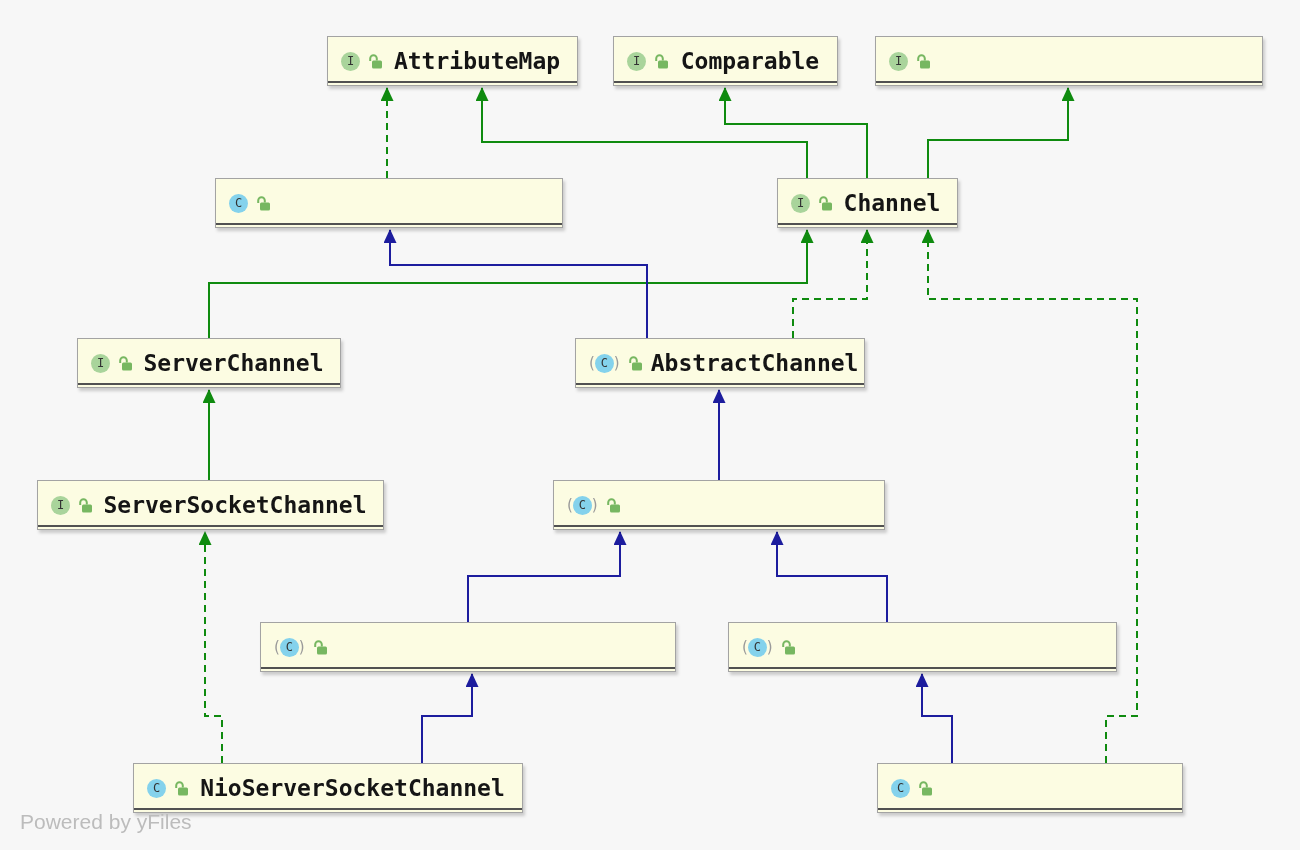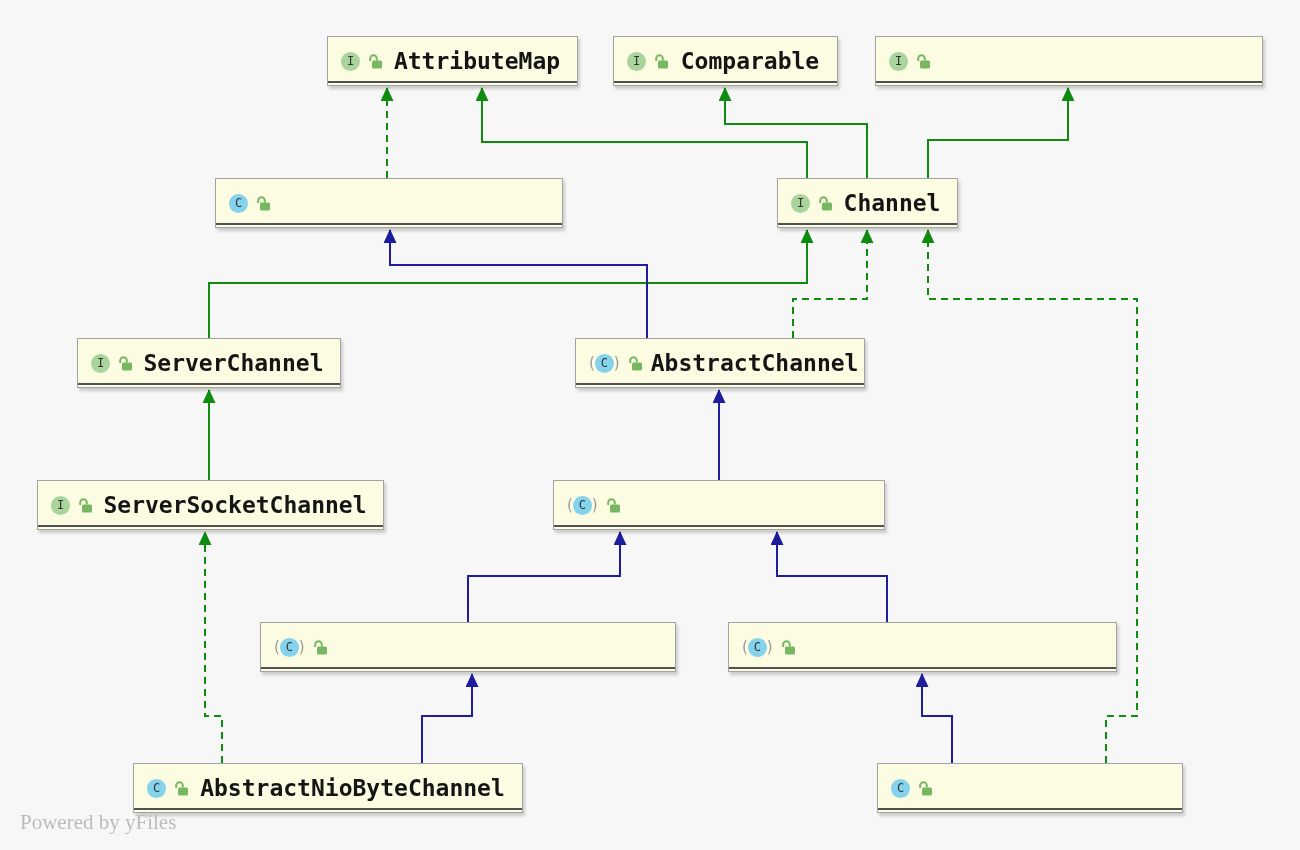--- a/index.html
+++ b/index.html
@@ -33,21 +33,21 @@
   .kicon.iface{background:#a9d49b;}
   .kicon.cls{background:#84d2ec;}
   .kicon-wrap{display:flex;align-items:center;flex:0 0 auto;}
   .kicon-wrap .paren{
     color:#9a9a9a;font-size:15px;font-weight:normal;line-height:19px;
     font-family:"DejaVu Sans","Liberation Sans",sans-serif;
   }
   .lock{flex:0 0 auto;display:block;}
   #watermark{
     position:absolute;left:20px;top:810px;
-    font-family:Liberation Serif, serif;
+    font-family:Liberation Sans, sans-serif;
     font-size:21px;color:#bcbcbc;
   }
 </style>
 </head>
 <body>
 
 <svg id="edge-layer" viewBox="0 0 1300 850" xmlns="http://www.w3.org/2000/svg">
   <defs>
     <marker id="ah-green" markerWidth="15" markerHeight="14" refX="13" refY="6.5" orient="auto" markerUnits="userSpaceOnUse">
       <path d="M0,0 L14,6.5 L0,13 Z" fill="#0f8b0f"></path>
@@ -188,21 +188,21 @@
       <rect x="5" y="7.6" width="10" height="8" rx="1.5" fill="#77b761"></rect>
     </svg>
 </div>
 
 <div class="node" style="left:133px;top:763px;width:390px">
   <span class="kicon cls">C</span>
   <svg class="lock" width="17" height="17" viewBox="0 0 17 17">
       <path d="M3.2,8 L3.2,5.6 A3.3,3.3 0 0 1 9.8,5.6 L9.8,7.6" fill="none" stroke="#77b761" stroke-width="2"></path>
       <rect x="5" y="7.6" width="10" height="8" rx="1.5" fill="#77b761"></rect>
     </svg>
-  <span class="label">AbstractNioByteChannel</span>
+  <span class="label">NioServerSocketChannel</span>
 </div>
 
 <div class="node" style="left:877px;top:763px;width:306px">
   <span class="kicon cls">C</span>
   <svg class="lock" width="17" height="17" viewBox="0 0 17 17">
       <path d="M3.2,8 L3.2,5.6 A3.3,3.3 0 0 1 9.8,5.6 L9.8,7.6" fill="none" stroke="#77b761" stroke-width="2"></path>
       <rect x="5" y="7.6" width="10" height="8" rx="1.5" fill="#77b761"></rect>
     </svg>
 </div>
 

